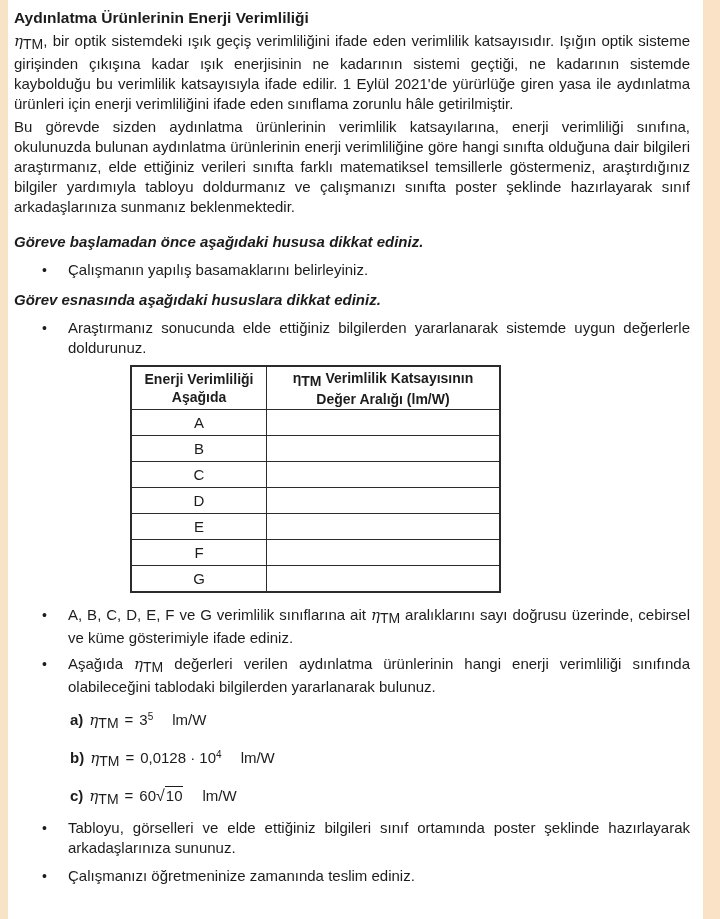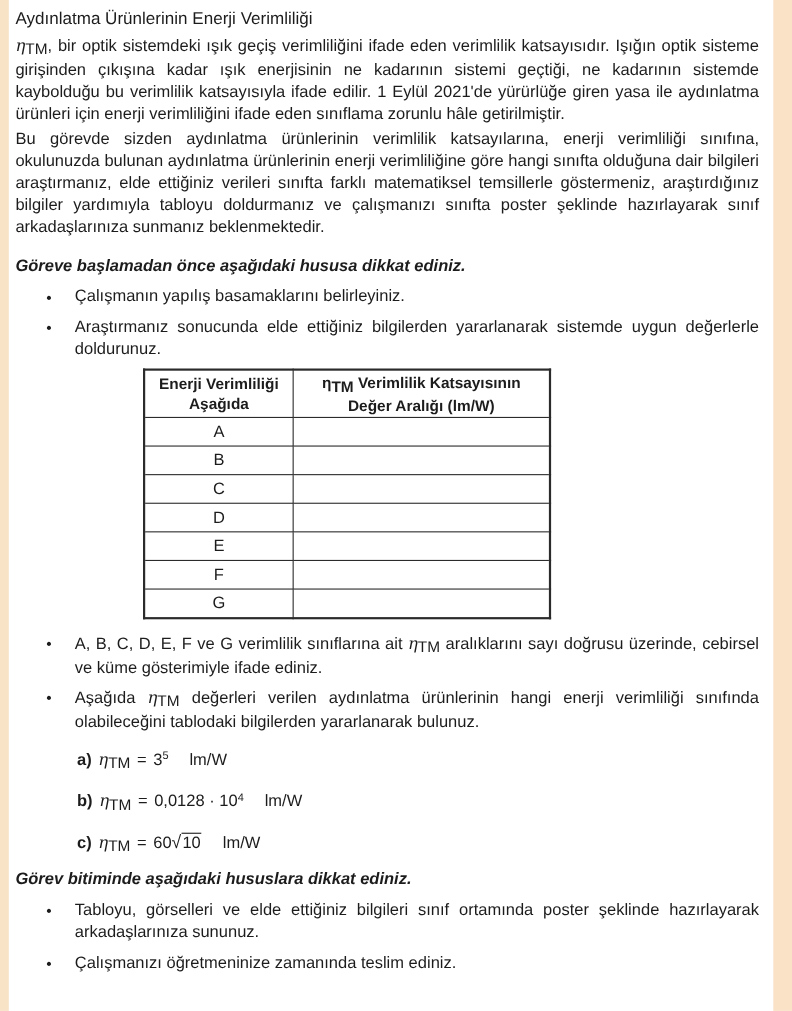--- a/index.html
+++ b/index.html
@@ -20,21 +20,21 @@
   .band-left  { left: 0;  width: 8px;  background: #f8e3c6; }
   .band-right { right: 0; width: 17px; background: #fae2c6; }
 
   .content {
     position: absolute;
     left: 14px; right: 30px; top: 0;
   }
 
   .title {
     margin: 0; padding-top: 8px;
-    font-size: 15.5px; font-weight: normal;
+    font-size: 15.5px; font-weight: bold;
     line-height: 20px;
   }
 
   .para {
     margin: 3px 0 0 0;
     font-size: 15px; line-height: 20px;
     text-align: justify;
   }
 
   .heading {
@@ -137,20 +137,21 @@
 
     <p class="para">Bu görevde sizden aydınlatma ürünlerinin verimlilik katsayılarına, enerji verimliliği sınıfına, okulunuzda bulunan aydınlatma ürünlerinin enerji verimliliğine göre hangi sınıfta olduğuna dair bilgileri araştırmanız, elde ettiğiniz verileri sınıfta farklı matematiksel temsillerle göstermeniz, araştırdığınız bilgiler yardımıyla tabloyu doldurmanız ve çalışmanızı sınıfta poster şeklinde hazırlayarak sınıf arkadaşlarınıza sunmanız beklenmektedir.</p>
 
     <h2 class="heading h-before">Göreve başlamadan önce aşağıdaki hususa dikkat ediniz.</h2>
 
     <div class="bullet b1">
       <span class="dot">•</span>
       <span class="bullet-text">Çalışmanın yapılış basamaklarını belirleyiniz.</span>
     </div>
 
+    <h2 class="heading h-during">Görev esnasında aşağıdaki hususlara dikkat ediniz.</h2>
 
     <div class="bullet b2">
       <span class="dot">•</span>
       <span class="bullet-text">Araştırmanız sonucunda elde ettiğiniz bilgilerden yararlanarak sistemde uygun değerlerle doldurunuz.</span>
     </div>
 
     <table class="class-table">
       <thead>
         <tr>
           <th class="col1">
@@ -219,21 +220,20 @@
     </div>
 
     <div class="math-line m-c">
       <span class="math-label">c)</span>
       <span class="eta-wrap"><span class="eta">η</span><sub class="eta-sub">TM</sub></span>
       <span class="math-eq">=</span>
       <span class="math-val"><span>60</span><span class="sqrt-sign">√</span><span class="radicand">10</span></span>
       <span class="math-unit">lm/W</span>
     </div>
 
-    <h2 class="heading h-after">Görev bitiminde aşağıdaki hususlara dikkat ediniz.</h2>
 
     <div class="bullet b5">
       <span class="dot">•</span>
       <span class="bullet-text">Tabloyu, görselleri ve elde ettiğiniz bilgileri sınıf ortamında poster şeklinde hazırlayarak arkadaşlarınıza sununuz.</span>
     </div>
 
     <div class="bullet b6">
       <span class="dot">•</span>
       <span class="bullet-text">Çalışmanızı öğretmeninize zamanında teslim ediniz.</span>
     </div>

